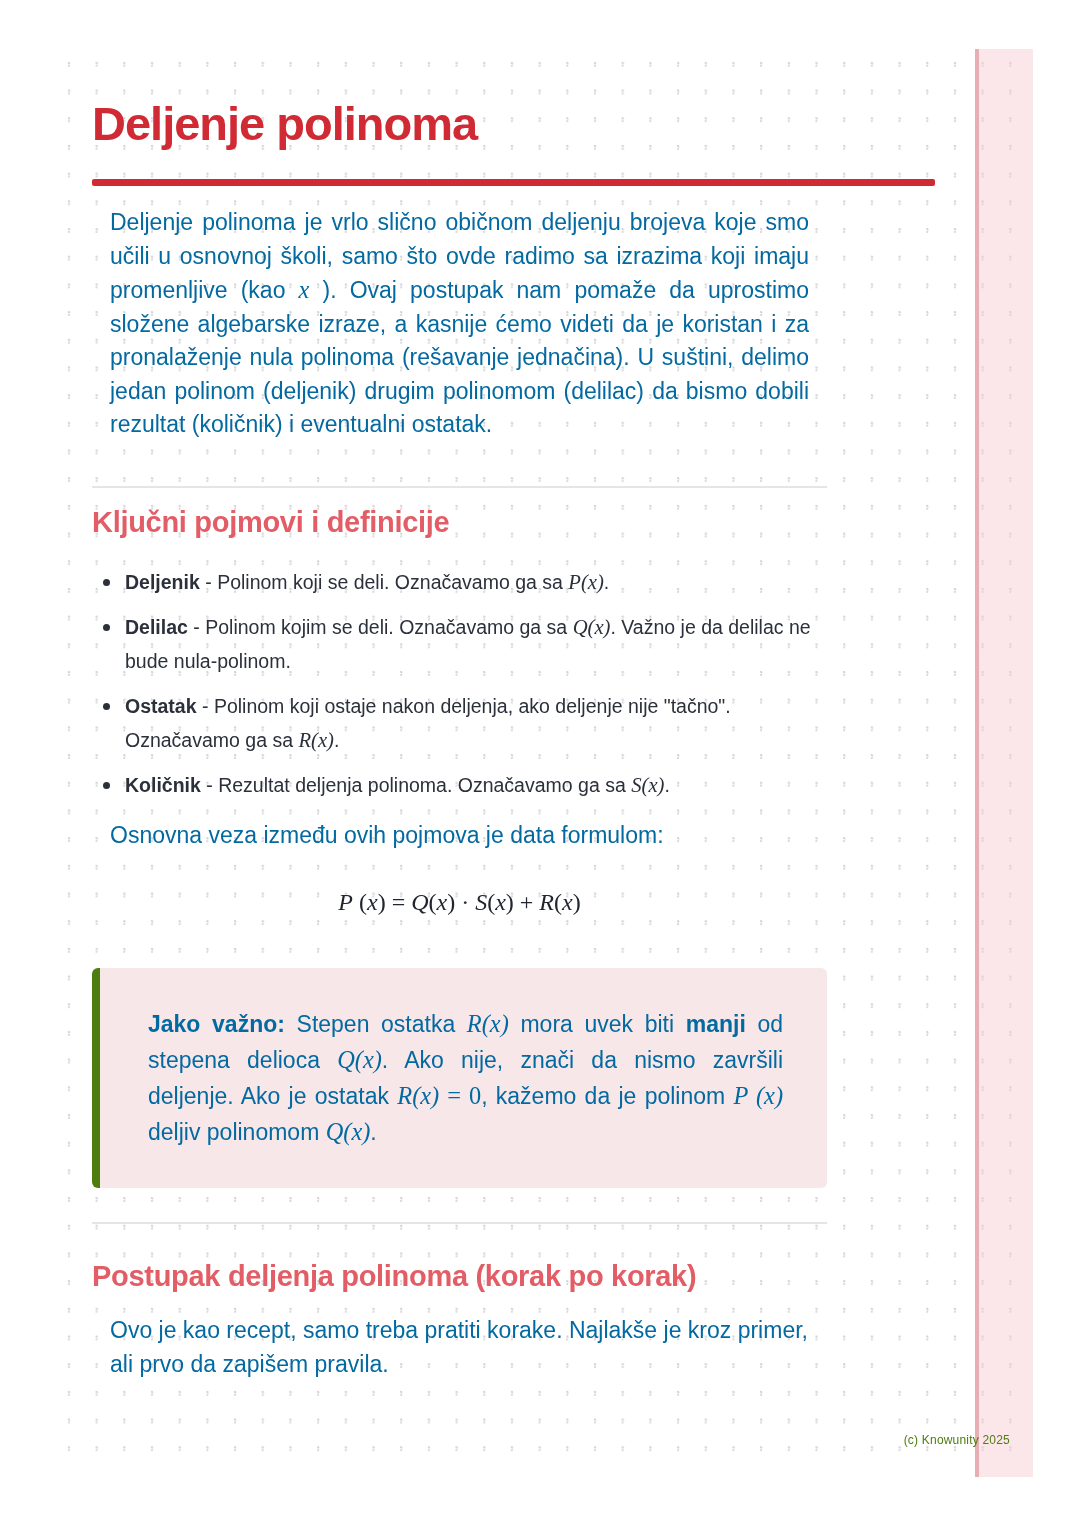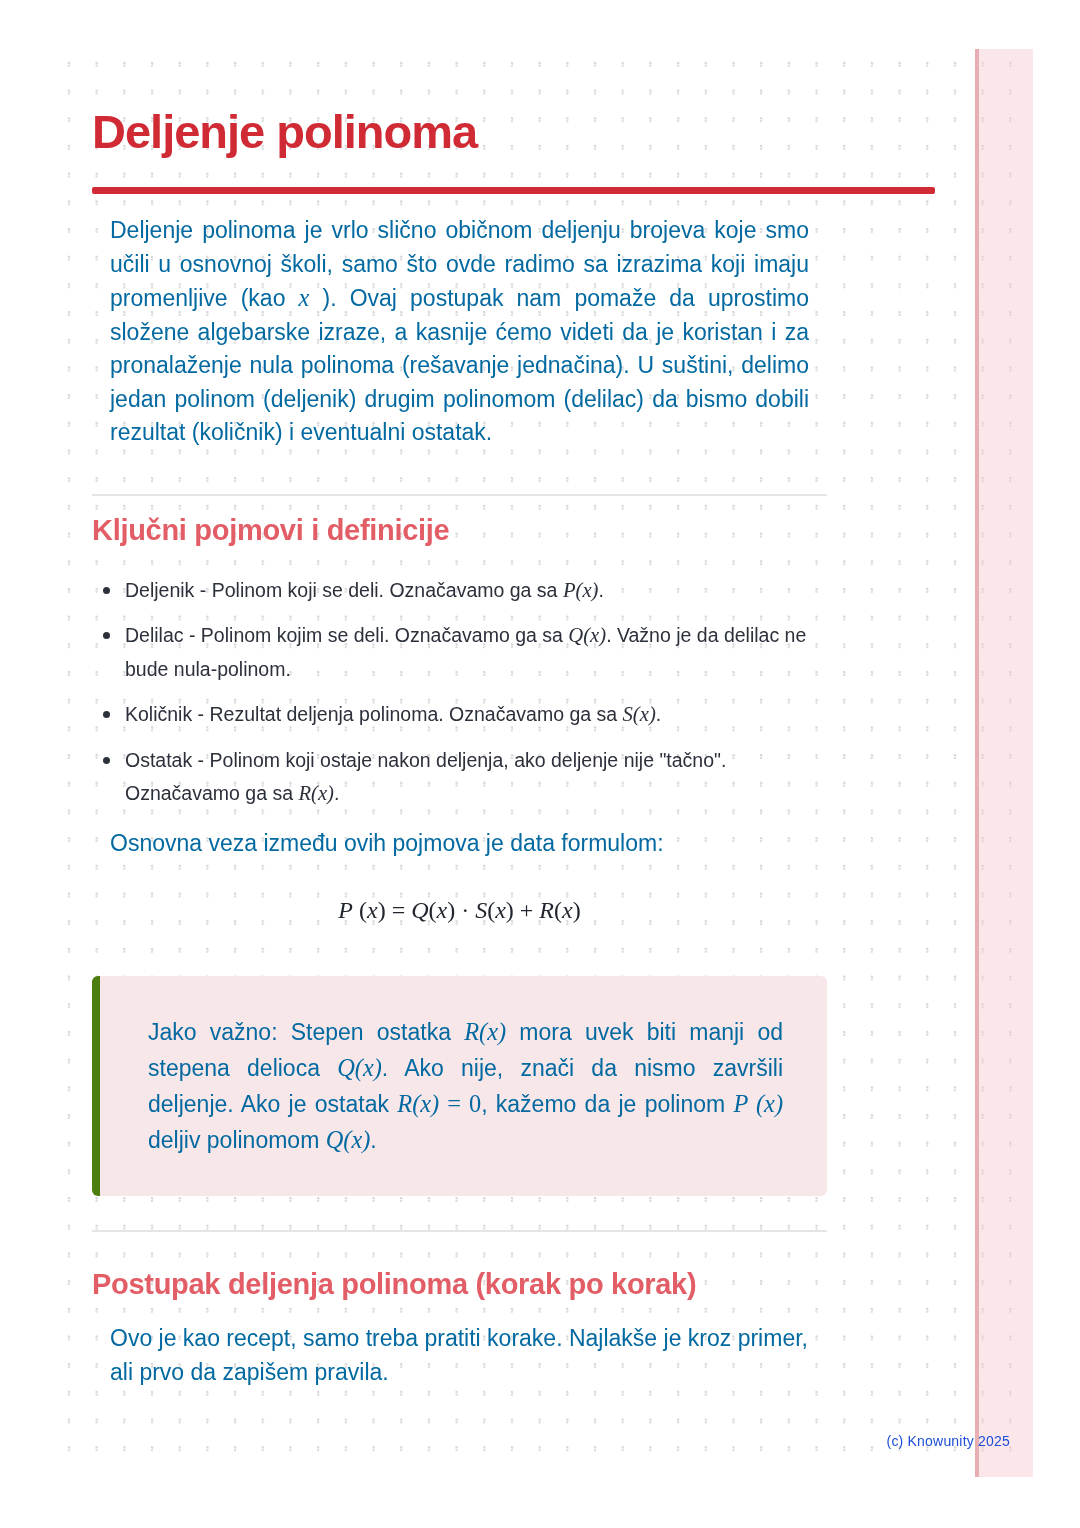--- a/index.html
+++ b/index.html
@@ -22,21 +22,21 @@
   }
   
   .stripe{
     position:absolute;left:975px;top:49px;width:58px;height:1428px;
     box-sizing:border-box;
     background:rgba(246,201,207,0.45);
     border-left:4px solid rgba(216,128,136,0.55);
     z-index:2;
   }
   .content{
-    position:absolute;left:92px;top:8px;width:735px;z-index:3;
+    position:absolute;left:92px;top:0;width:735px;z-index:3;
   }
   h1{
     margin:98px 0 0 0;
     font-size:47px;line-height:52px;font-weight:bold;
     letter-spacing:-1px;
     color:#d02b34;
   }
   .rule{
     margin-top:29px;width:843px;height:7px;background:#d02b34;border-radius:2px;
   }
@@ -77,34 +77,34 @@
   }
   .callout{
     box-sizing:border-box;
     margin-top:46px;width:735px;
     background:#f8e7e9;
     border-left:8px solid #4d7c0f;
     border-radius:6px;
     padding:20px 26px 20px 30px;
   }
   .callout .body{line-height:36px;}
-  .r-bold{font-weight:normal;}
+  .r-bold{font-weight:bold;}
   .r-math{
     font-family:"Liberation Serif","DejaVu Serif",serif;
     font-style:italic;font-size:1.06em;
   }
   .r-mathup{
     font-family:"Liberation Serif","DejaVu Serif",serif;
     font-style:normal;font-size:1.06em;
   }
   .formula .r-math{font-size:1em;}
   .formula .r-mathup{font-size:1em;}
   .footer{
     position:absolute;top:1433px;right:70px;z-index:4;
-    font-size:14px;color:#1d4ed8;letter-spacing:0.2px;
+    font-size:12px;color:#4d7c0f;letter-spacing:0.2px;
   }
 </style>
 </head>
 <body>
 
 <div class="canvas">
   <div class="sheet"></div>
   <div class="stripe"></div>
 
   <div class="content">
@@ -113,22 +113,22 @@
 
     <p class="body j p-intro"><span>Deljenje polinoma je vrlo slično običnom deljenju brojeva koje smo učili u osnovnoj školi, samo što ovde radimo sa izrazima koji imaju promenljive (kao </span><span class="r-math">x</span><span> ). Ovaj postupak nam pomaže da uprostimo složene algebarske izraze, a kasnije ćemo videti da je koristan i za pronalaženje nula polinoma (rešavanje jednačina). U suštini, delimo jedan polinom (deljenik) drugim polinomom (delilac) da bismo dobili rezultat (količnik) i eventualni ostatak.</span></p>
 
     <div class="divider divider-1"></div>
 
     <h2 class="h2-concepts">Ključni pojmovi i definicije</h2>
 
     <ul class="defs">
       <li><span class="r-bold">Deljenik</span><span> - Polinom koji se deli. Označavamo ga sa </span><span class="r-math">P(x)</span><span>.</span></li>
       <li><span class="r-bold">Delilac</span><span> - Polinom kojim se deli. Označavamo ga sa </span><span class="r-math">Q(x)</span><span>. Važno je da delilac ne bude nula-polinom.</span></li>
+      <li><span class="r-bold">Ostatak</span><span> - Polinom koji ostaje nakon deljenja, ako deljenje nije "tačno". Označavamo ga sa </span><span class="r-math">R(x)</span><span>.</span></li>
       <li><span class="r-bold">Količnik</span><span> - Rezultat deljenja polinoma. Označavamo ga sa </span><span class="r-math">S(x)</span><span>.</span></li>
-      <li><span class="r-bold">Ostatak</span><span> - Polinom koji ostaje nakon deljenja, ako deljenje nije "tačno". Označavamo ga sa </span><span class="r-math">R(x)</span><span>.</span></li>
     </ul>
 
     <p class="body p-formula-intro">Osnovna veza između ovih pojmova je data formulom:</p>
 
     <div class="formula"><span class="r-math">P</span><span class="r-mathup"> (</span><span class="r-math">x</span><span class="r-mathup">) = </span><span class="r-math">Q</span><span class="r-mathup">(</span><span class="r-math">x</span><span class="r-mathup">) · </span><span class="r-math">S</span><span class="r-mathup">(</span><span class="r-math">x</span><span class="r-mathup">) + </span><span class="r-math">R</span><span class="r-mathup">(</span><span class="r-math">x</span><span class="r-mathup">)</span></div>
 
     <div class="callout">
       <p class="body j"><span class="r-bold">Jako važno:</span><span> Stepen ostatka </span><span class="r-math">R(x)</span><span> mora uvek biti </span><span class="r-bold">manji</span><span> od stepena delioca </span><span class="r-math">Q(x)</span><span>. Ako nije, znači da nismo završili deljenje. Ako je ostatak </span><span class="r-math">R(x)</span><span class="r-mathup"> = 0</span><span>, kažemo da je polinom </span><span class="r-math">P (x)</span><span> deljiv polinomom </span><span class="r-math">Q(x)</span><span>.</span></p>
     </div>
 

